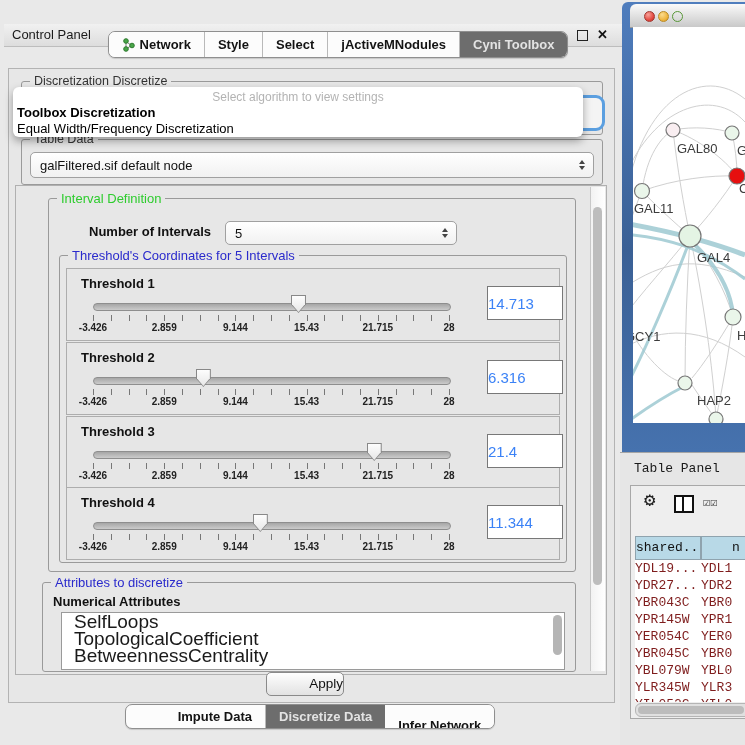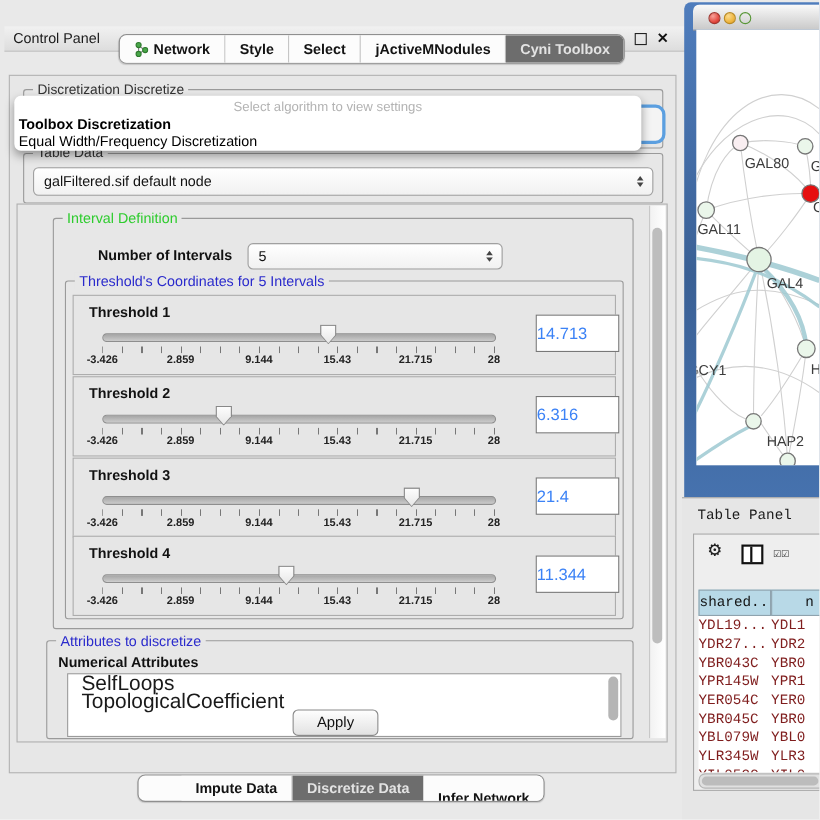--- a/index.html
+++ b/index.html
@@ -42,21 +42,21 @@
   .thumb{position:absolute;top:26px;width:15px;height:18px;clip-path:polygon(0 0,100% 0,100% 52%,50% 100%,0 52%);background:#888;}
   .thumb::after{content:"";position:absolute;left:1px;top:1px;right:1px;bottom:1px;clip-path:polygon(0 0,100% 0,100% 52%,50% 100%,0 52%);background:linear-gradient(#fdfdfd,#e7e7e7);}
   .ticks{position:absolute;left:26px;top:46px;width:357px;height:6px;background:repeating-linear-gradient(90deg,#777 0px,#777 1px,transparent 1px,transparent 17.8px);}
   .tlabels{position:absolute;left:26px;top:53px;width:356px;height:12px;}
   .tlabels span{position:absolute;transform:translateX(-50%);font-size:10px;font-weight:700;color:#222;white-space:nowrap;}
   .valbox{position:absolute;left:420px;top:17px;width:76px;height:34px;background:#fff;border:1px solid #787878;font-size:15px;color:#3b82f6;text-align:left;line-height:34px;padding-right:7px;box-sizing:border-box;}
   .attr-title{position:absolute;left:10px;top:11px;font-size:13px;font-weight:700;color:#111;}
   .attr-list{position:absolute;left:18px;top:29px;width:502px;height:56px;background:#fff;border:1px solid #9a9a9a;overflow:hidden;}
   .attr-list .it{font-size:19px;color:#1a1a1a;padding-left:12px;line-height:17px;white-space:nowrap;}
   .attr-list .th{position:absolute;right:2px;top:2px;width:9px;height:40px;background:#b5b5b5;border-radius:5px;}
-  .apply{position:absolute;left:257px;top:576px;width:76px;height:22px;border:1px solid #8a8a8a;border-radius:5px;background:linear-gradient(#fefefe,#e2e2e2);font-size:13.5px;color:#111;text-align:center;line-height:22px;}
+  .apply{position:absolute;left:257px;top:603px;width:76px;height:22px;border:1px solid #8a8a8a;border-radius:5px;background:linear-gradient(#fefefe,#e2e2e2);font-size:13.5px;color:#111;text-align:right;line-height:22px;}
   .bottom-tabs{position:absolute;left:0;top:704px;width:620px;display:flex;justify-content:center;}
   
   .net-window{position:absolute;left:622px;top:2px;width:123px;height:450px;background:linear-gradient(180deg,#4f7dbd 0%,#3a6095 55%,#4672ae 100%);border-top-left-radius:6px;}
   .net-titlebar{position:absolute;left:8px;top:2px;width:115px;height:23px;background:linear-gradient(#fafafa,#c9c9c9);border-top-left-radius:6px;border-bottom:1px solid #9a9a9a;}
   .light{position:absolute;top:7px;width:9px;height:9px;border-radius:50%;}
   .light.r{left:14px;background:radial-gradient(circle at 35% 30%,#f7a29a,#e2463d 65%,#b93128);border:1px solid #a03730;}
   .light.y{left:28px;background:radial-gradient(circle at 35% 30%,#fbdb8e,#eeb43c 65%,#cf9028);border:1px solid #b98a24;}
   .light.g{left:42px;background:radial-gradient(circle at 35% 30%,#c3e5a6,#7dc054 65%,#5b9c39;);border:1px solid #579636;}
   .net-canvas{position:absolute;left:11px;top:25px;width:112px;height:396px;background:#fff;overflow:hidden;}
   
@@ -223,20 +223,21 @@
             </div>
           </div>
         </div>
 
         <div class="group" style="left:26px;top:396px;width:532px;height:88px;">
           <span class="legend blue">Attributes to discretize</span>
           <span class="attr-title">Numerical Attributes</span>
           <div class="attr-list">
             <div class="it">SelfLoops</div>
               <div class="it">TopologicalCoefficient</div>
+              <div class="it">BetweennessCentrality</div>
               <div class="th"></div>
           </div>
         </div>
       </div>
 
       <div class="apply">Apply</div>
     </div>
 
     <div class="bottom-tabs">
       <div class="tabbox" style="height:23px;padding-left:39px;">

